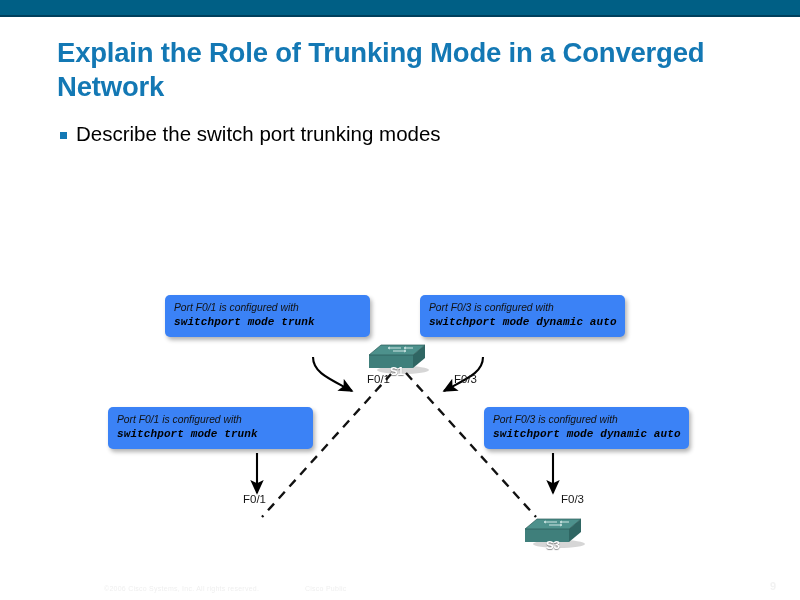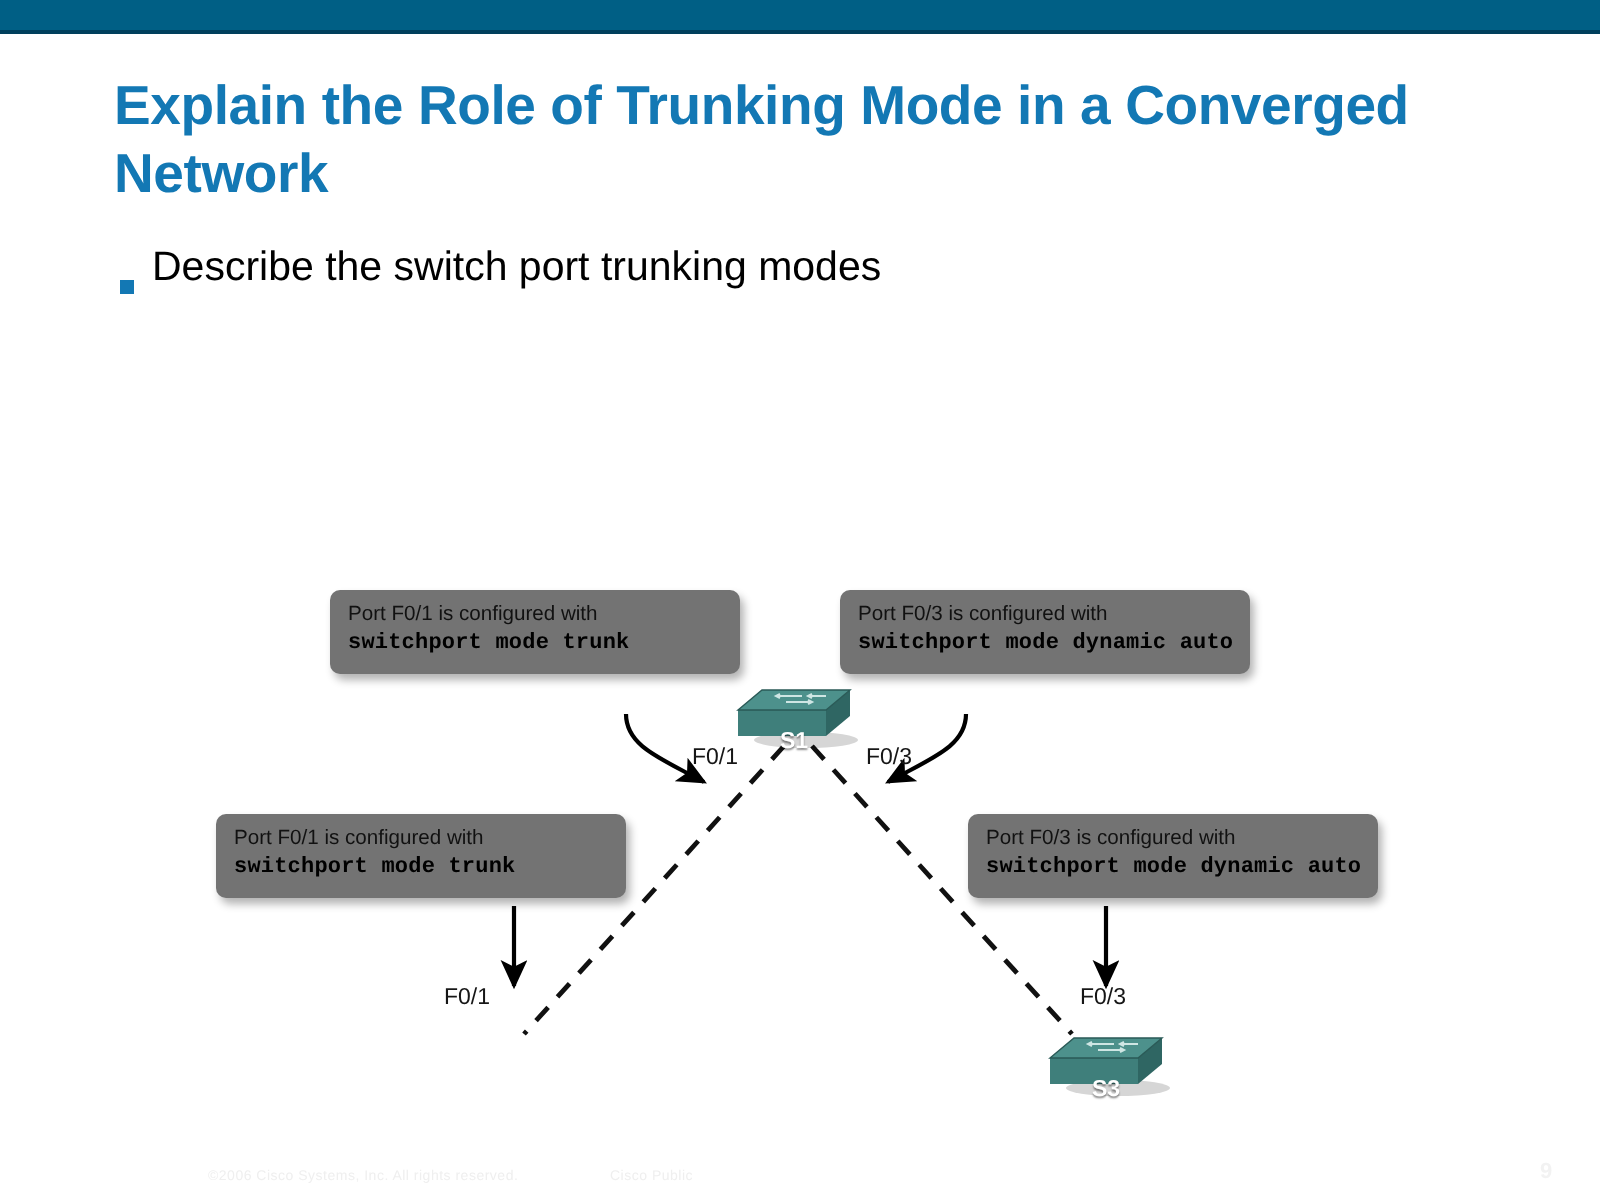--- a/index.html
+++ b/index.html
@@ -39,21 +39,21 @@
     line-height: 1.22;
     letter-spacing: -0.2px;
   }
 
   
   #bullet-row {
     position: absolute;
     left: 60px;
     top: 122px;
     display: flex;
-    align-items: flex-end;
+    align-items: flex-start;
   }
   #bullet-marker {
     width: 7px;
     height: 7px;
     background: #1378B4;
     margin-top: 10px;
     margin-right: 9px;
     flex: 0 0 auto;
   }
   #bullet-text {
@@ -84,26 +84,27 @@
     top: 12px;
     width: 620px;
     text-align: center;
     font-size: 13.5px;
     color: #1a1a1a;
   }
 
   
   .callout {
     position: absolute;
-    background: #737373;
+    background: #3b82f6;
     border-radius: 5px;
     box-shadow: 2px 3px 4px rgba(0,0,0,0.30);
     padding: 6px 9px 7px 9px;
     box-sizing: border-box;
     z-index: 3;
+    font-style: italic;
   }
   .callout .line1 {
     font-size: 10.3px;
     color: #111111;
     line-height: 1.35;
     white-space: nowrap;
   }
   .callout .line2 {
     font-family: "Liberation Mono", "DejaVu Sans Mono", monospace;
     font-size: 11px;
@@ -119,20 +120,21 @@
   #callout-bot-left   { left: 18px;  top: 162px; width: 205px; }
   #callout-bot-right  { left: 394px; top: 162px; width: 205px; }
 
   
   .port-label {
     position: absolute;
     font-size: 11.5px;
     color: #161616;
     z-index: 4;
     white-space: nowrap;
+    margin-left: 21px;
   }
   #port-s1-left   { left: 256px; top: 128px; }
   #port-s1-right  { left: 343px; top: 128px; }
   #port-s2        { left: 132px; top: 248px; }
   #port-s3        { left: 450px; top: 248px; }
 
   
   .switch {
     position: absolute;
     width: 62px;

